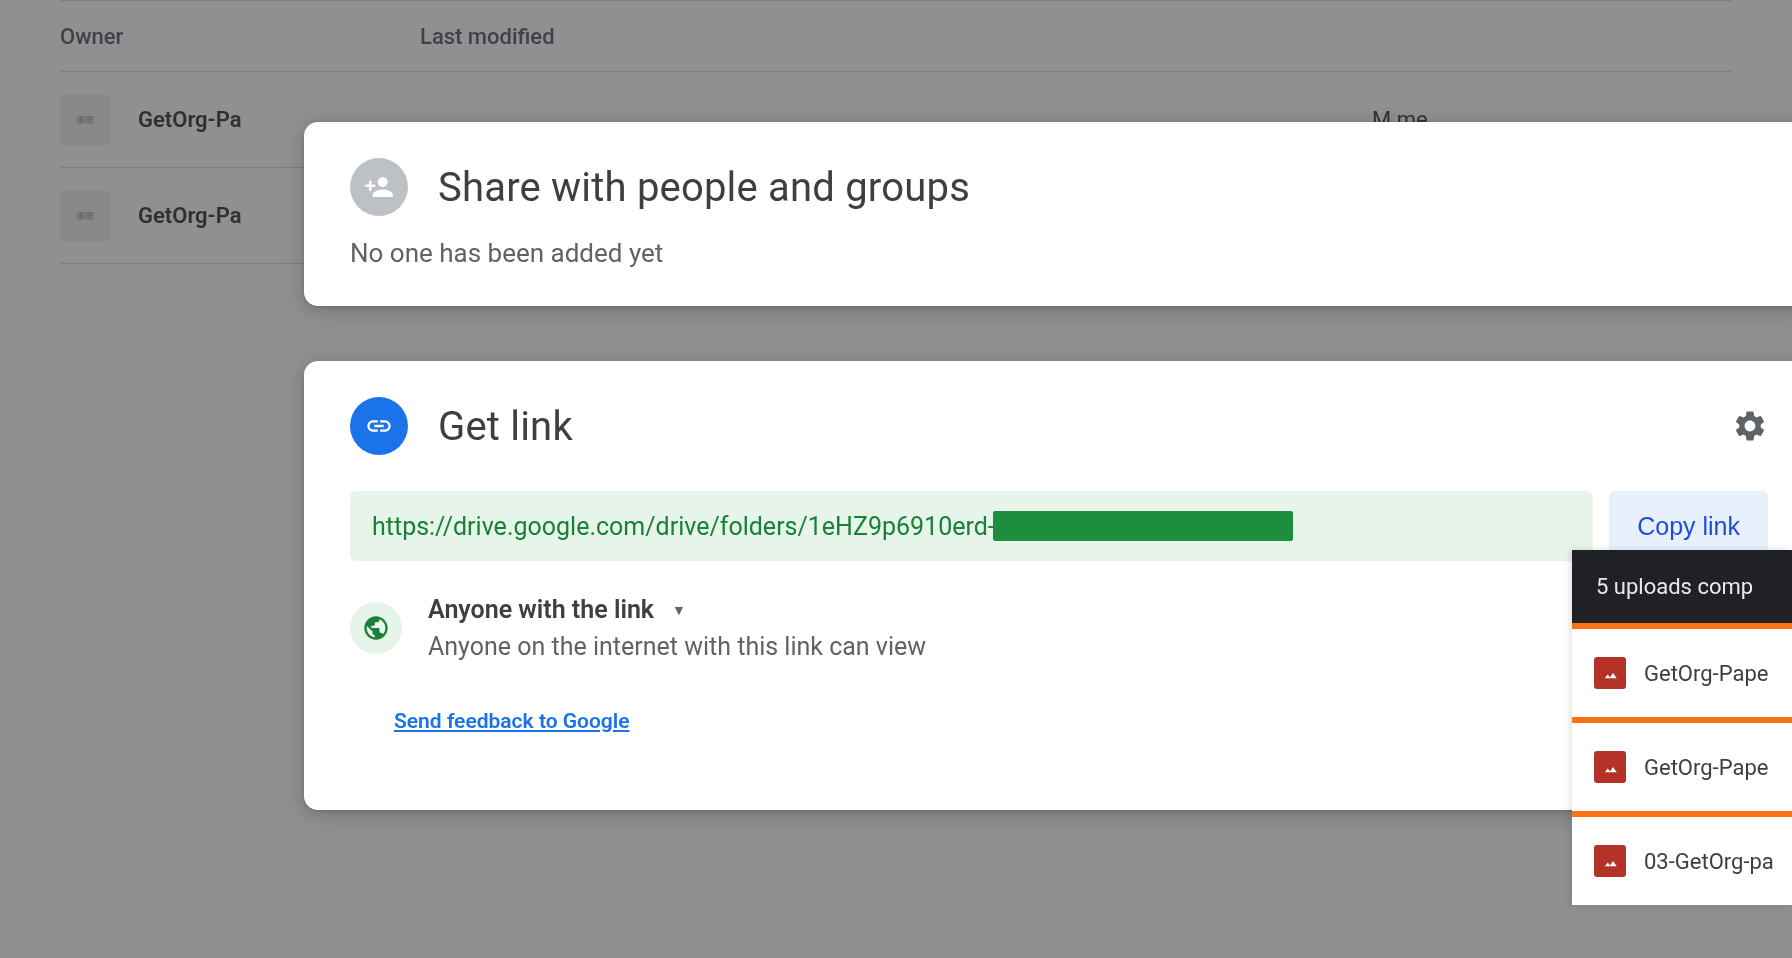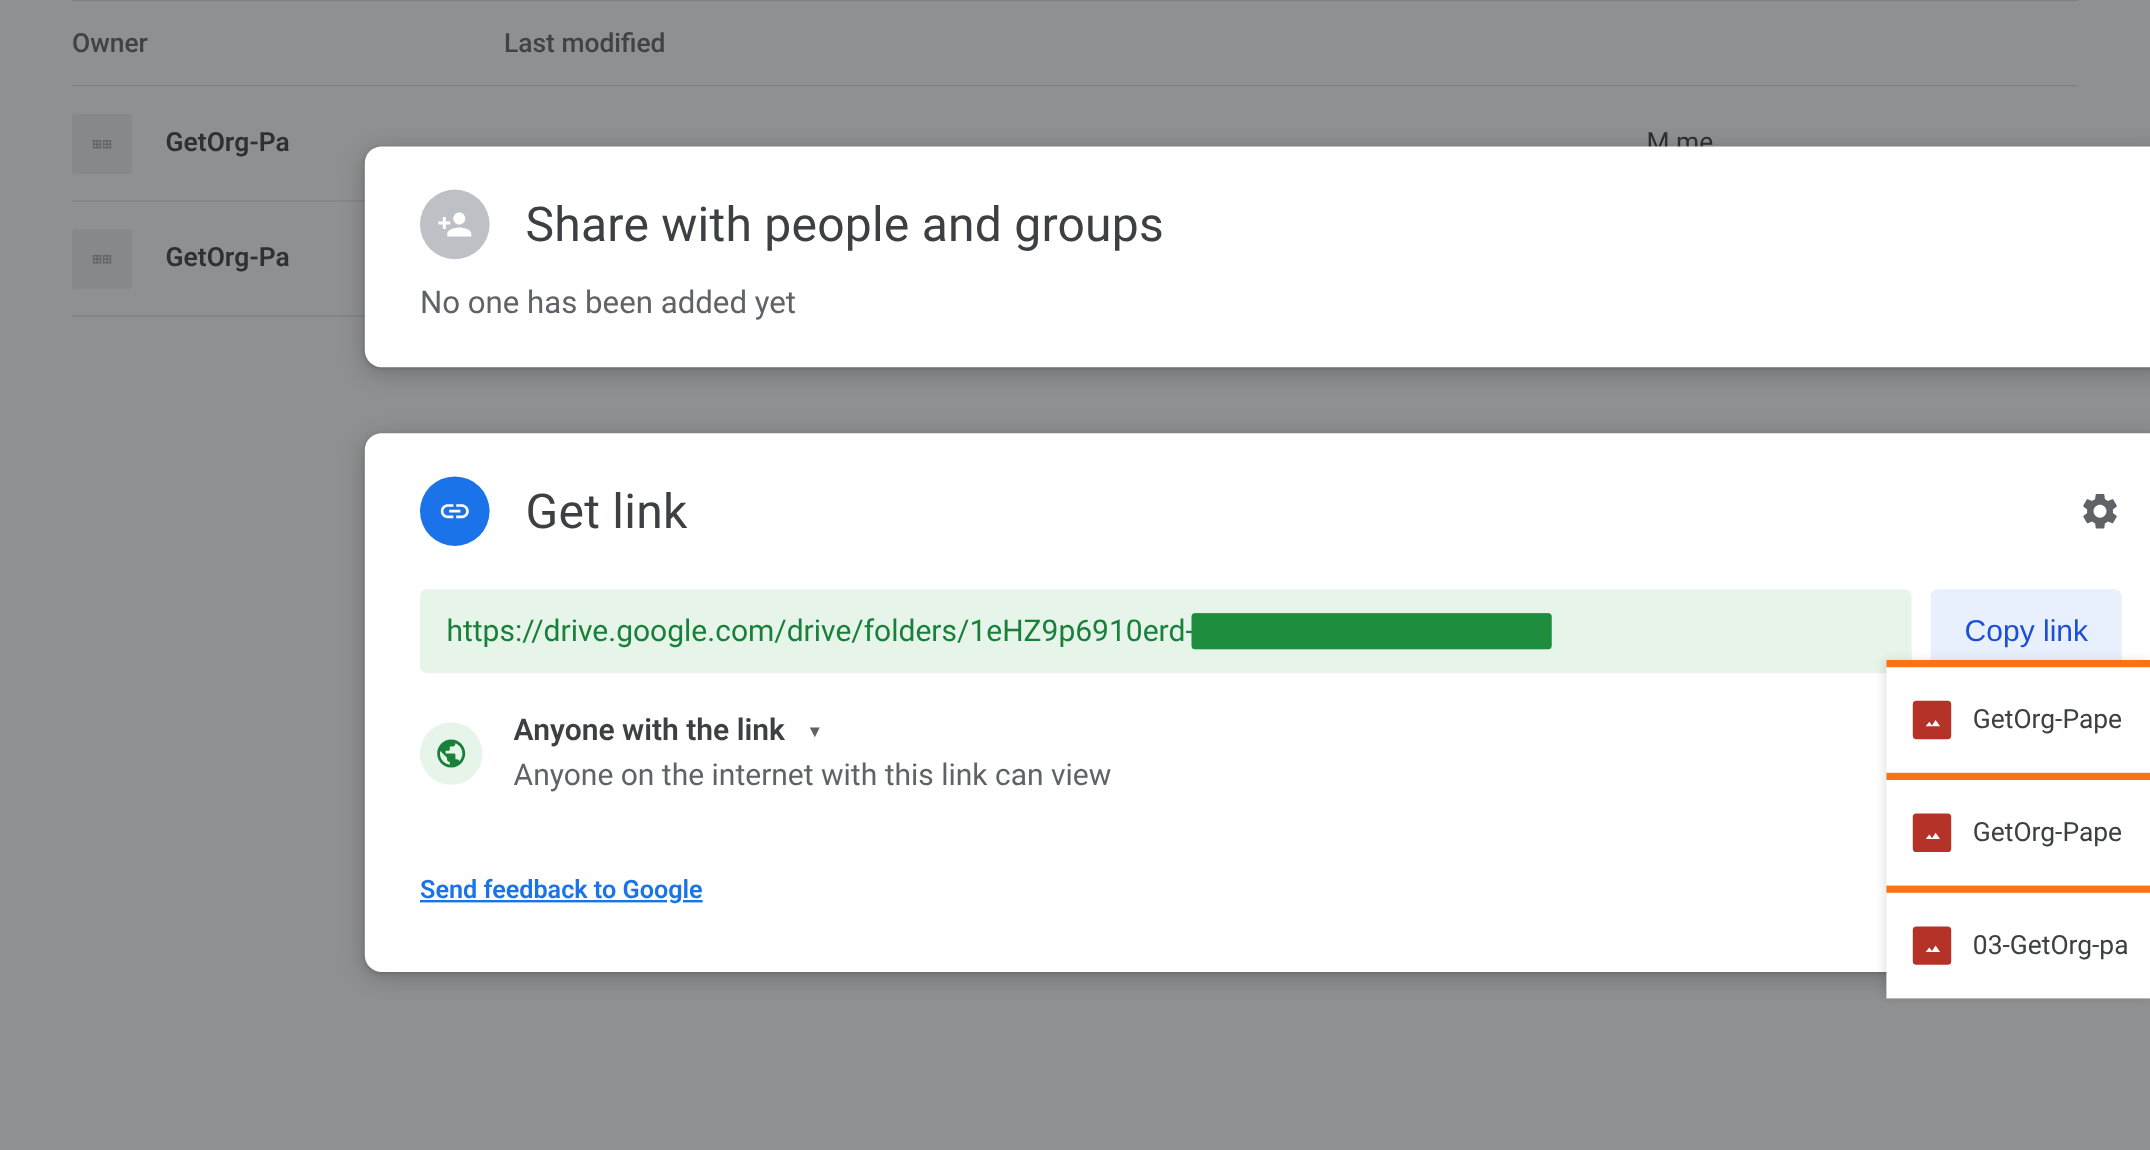--- a/index.html
+++ b/index.html
@@ -182,22 +182,22 @@
     font-size: 25px;
     color: #3c4043;
     background: none;
     border: none;
     cursor: pointer;
     padding: 8px 12px;
   }
 
   .footer-row {
     display: flex;
-    align-items: center;
     margin-top: 48px;
+    margin-left: 44px;
   }
   .feedback-link {
     color: #1a73e8;
     font-size: 21px;
     font-weight: 600;
     text-decoration: underline;
     cursor: pointer;
   }
   .done-btn {
     margin-left: auto;
@@ -331,20 +331,21 @@
     </button>
   </div>
 
   <div class="footer-row">
     <a class="feedback-link">Send feedback to Google</a>
     <button class="done-btn">Done</button>
   </div>
 </div>
 
 <div class="upload-panel">
+  <div class="upload-header">5 uploads comp</div>
   <div class="upload-item">
     <div class="img-badge">
       <svg width="18" height="18" viewBox="0 0 24 24" fill="#fff">
           <path d="M5 19l4-5 3 4 4-6 5 7H3z"></path>
         </svg>
     </div>
     <span>GetOrg-Pape</span>
   </div>
   <div class="upload-item">
     <div class="img-badge">

